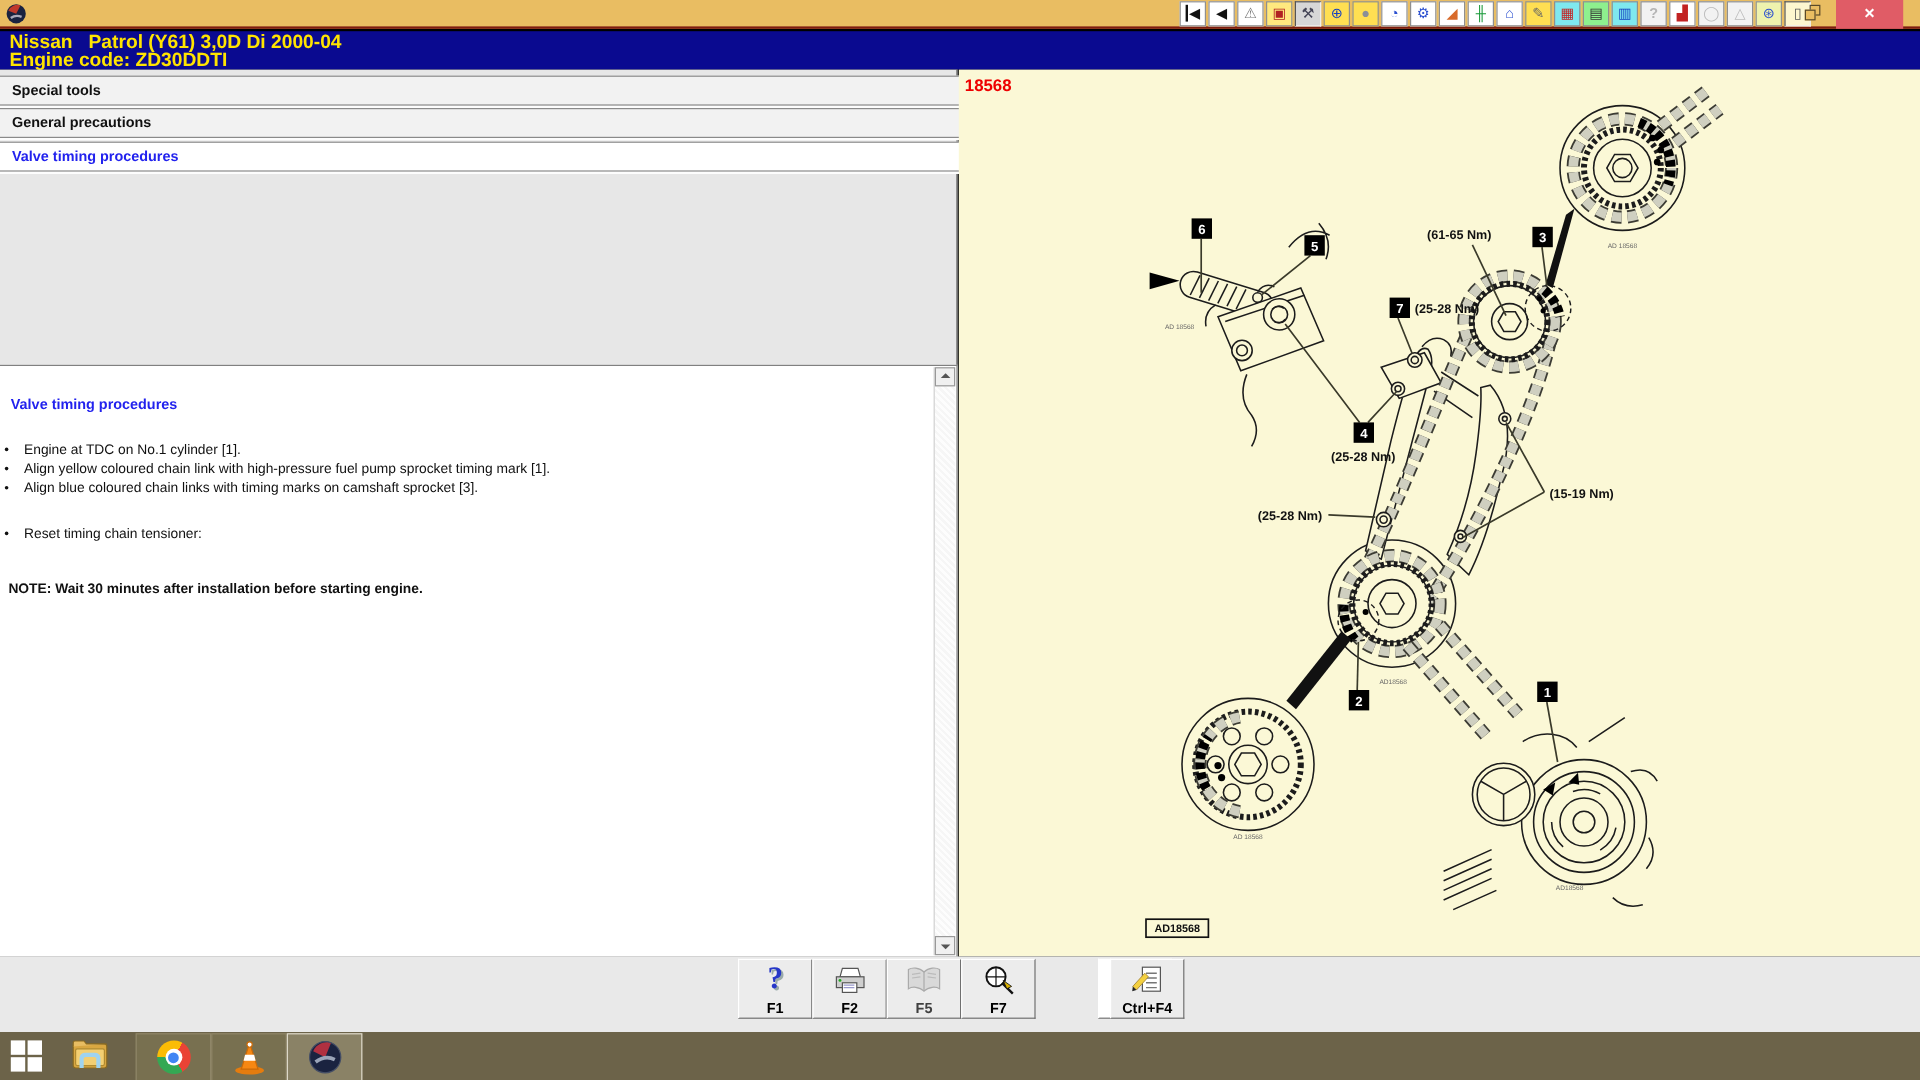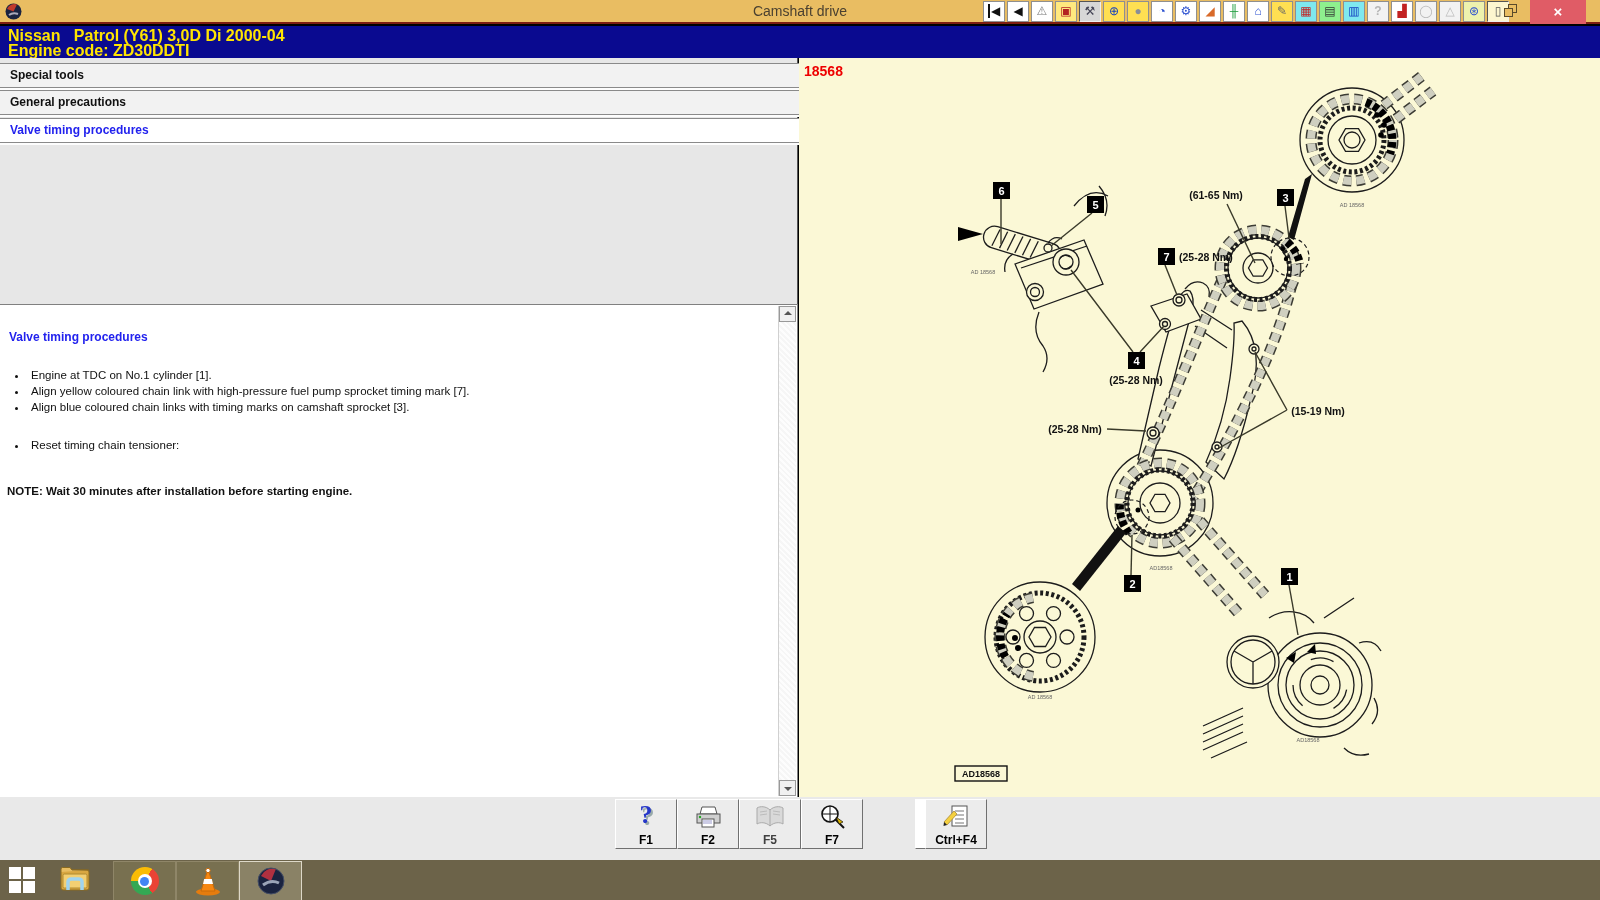--- a/index.html
+++ b/index.html
@@ -36,21 +36,21 @@
   #content-box{left:0;top:246px;width:798px;height:494px;background:#fff;border:1px solid #808080;border-left:none;}
   #content-scroll{position:absolute;right:1px;top:1px;bottom:1px;width:17px;
      background:repeating-linear-gradient(45deg,#f6f6f6 0 2px,#fdfdfd 2px 4px);border-left:1px solid #d0d0d0;}
   .sb-btn{position:absolute;left:0;width:17px;height:16px;background:#f0f0f0;border:1px solid #999;box-sizing:border-box;cursor:pointer;}
   .sb-btn span{position:absolute;left:4px;width:0;height:0;border:4px solid transparent;}
   #sb-up{top:0;} #sb-up span{top:4px;border-bottom-color:#555;border-top-width:0;}
   #sb-down{bottom:0;} #sb-down span{top:6px;border-top-color:#555;border-bottom-width:0;}
 
   #content-pad{position:absolute;left:0;top:0;right:30px;color:#111;font-size:11.5px;line-height:16px;}
   #content-heading{margin:24px 0 0 9px;font-weight:bold;color:#2222ee;font-size:12px;}
-  ul.l1{list-style:disc;margin:22px 0 0 0;padding-left:28px;}
+  ul.l1{list-style:disc;margin:22px 0 0 0;padding-left:17px;}
   ul.l1 li{padding-left:3px;}
   .note{margin:31px 0 0 7px;font-weight:bold;}
   ul.l1.reset{margin-top:22px;}
   #note2{margin-top:30px;}
 
   
   #diagram-panel{left:799px;top:58px;width:801px;height:739px;background:#fbf8d6;}
   #diagram-svg{position:absolute;left:0;top:0;}
   .ln{stroke:#1c1c1c;stroke-width:1.3;fill:none;}
   .fillY{fill:#fbf8d6;stroke:#1c1c1c;stroke-width:1.3;}
@@ -91,21 +91,20 @@
 </style>
 </head>
 <body>
 
 <div class="abs" id="titlebar">
   <svg class="abs" id="app-logo" width="17" height="17">
     <circle cx="8.5" cy="8.5" r="8" fill="#1a2340"></circle>
     <path d="M2,6 A8,8 0 0 1 12,1.5 L8.5,8.5 Z" fill="#c0392b"></path>
     <path d="M4,12 q4,-3 9,-1" stroke="#aab" stroke-width="2" fill="none"></path>
   </svg>
-  <div class="abs" id="win-title">Camshaft drive</div>
 
   <div class="tbi" style="left:983px"><span class="firstbar" style="color:#111">◀</span></div>
   <div class="tbi" style="left:1007px"><span style="color:#111">◀</span></div>
   <div class="tbi" style="left:1031px"><span style="color:#777">⚠</span></div>
   <div class="tbi" style="left:1055px;background:#ffe97f"><span style="color:#b22222">▣</span></div>
   <div class="tbi pressed" style="left:1079px;background:#d7d7d7"><span style="color:#445">⚒</span></div>
   <div class="tbi" style="left:1103px;background:#ffdf52"><span style="color:#1440c0">⊕</span></div>
   <div class="tbi" style="left:1127px;background:#ffdf52"><span style="color:#8a8f98">●</span></div>
   <div class="tbi" style="left:1151px"><span style="color:#2a4fd0">◔</span></div>
   <div class="tbi" style="left:1175px"><span style="color:#2a4fd0">⚙</span></div>
@@ -138,21 +137,21 @@
 <div class="abs" id="left-panel">
   <div class="acc-bar" style="top:5px">Special tools</div>
   <div class="acc-bar" style="top:32px">General precautions</div>
   <div class="acc-bar active" style="top:60px">Valve timing procedures</div>
 
   <div class="abs" id="content-box">
     <div id="content-pad">
       <div id="content-heading">Valve timing procedures</div>
       <ul class="l1">
         <li>Engine at TDC on No.1 cylinder [1].</li>
-        <li>Align yellow coloured chain link with high-pressure fuel pump sprocket timing mark [7].</li>
+        <li>Align yellow coloured chain link with high-pressure fuel pump sprocket timing mark [1].</li>
         <li>Align blue coloured chain links with timing marks on camshaft sprocket [3].</li>
       </ul>
       <ul class="l1 reset">
         <li>Reset timing chain tensioner:</li>
       </ul>
 
       <div class="note" id="note2">NOTE: Wait 30 minutes after installation before starting engine.</div>
     </div>
     <div id="content-scroll">
       <div class="sb-btn" id="sb-up">

